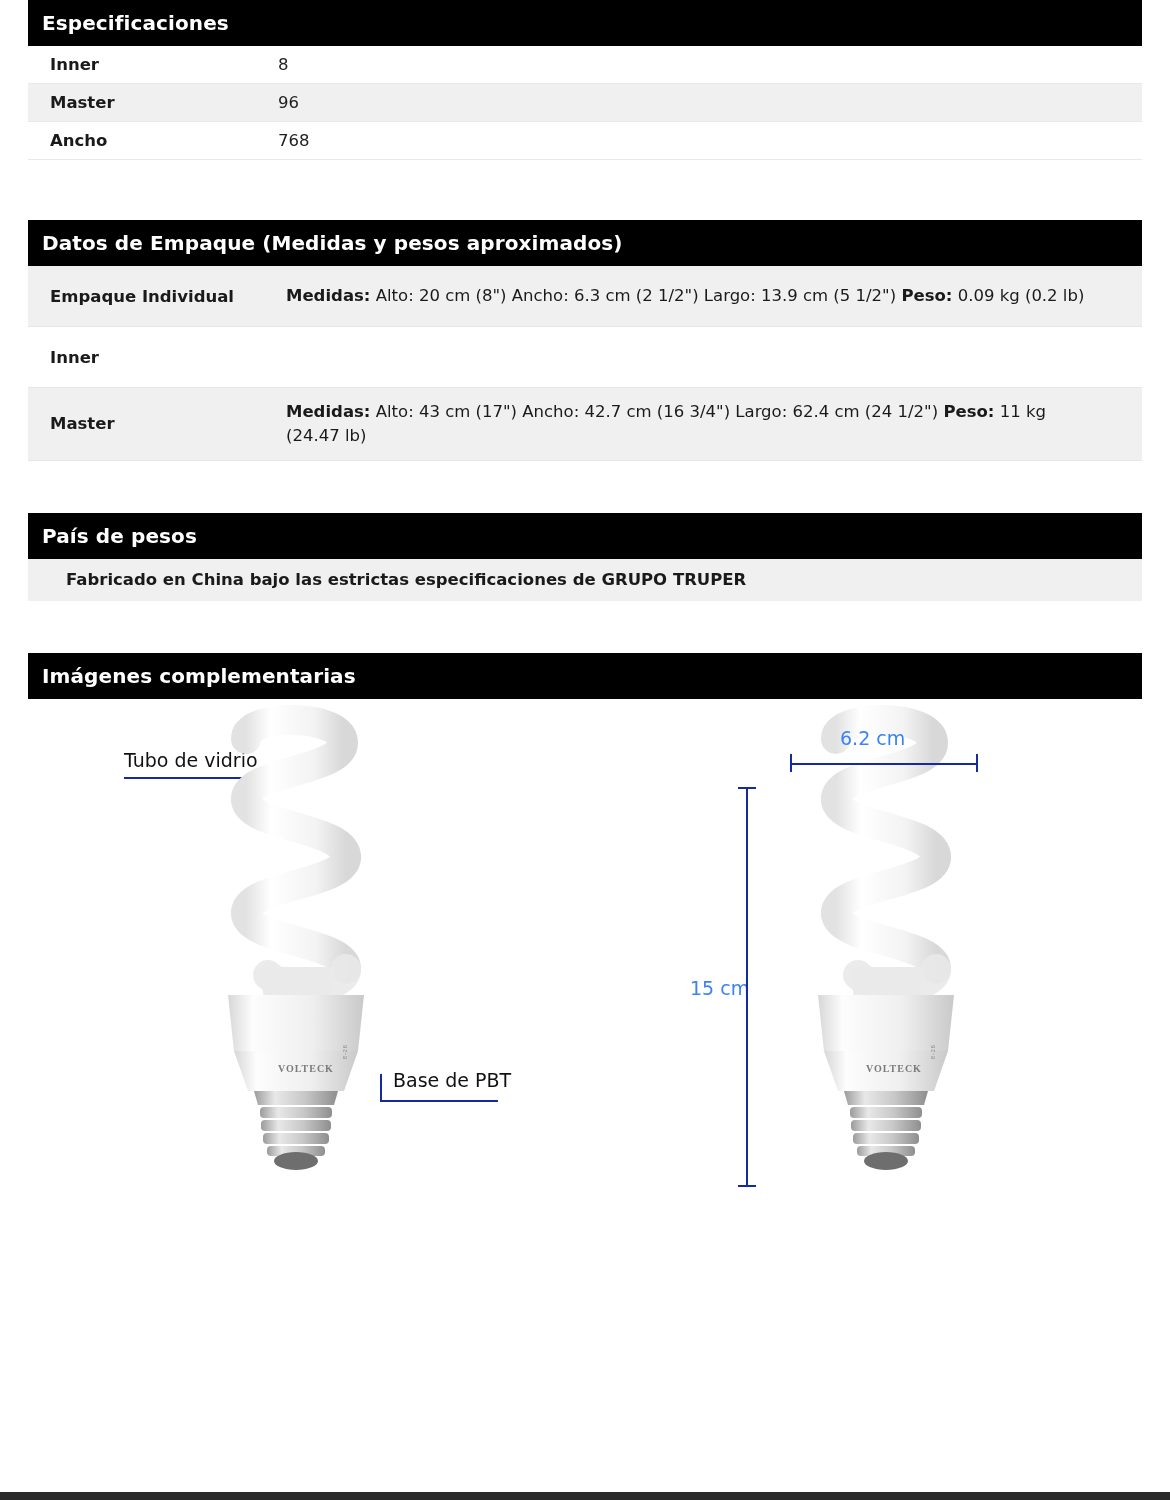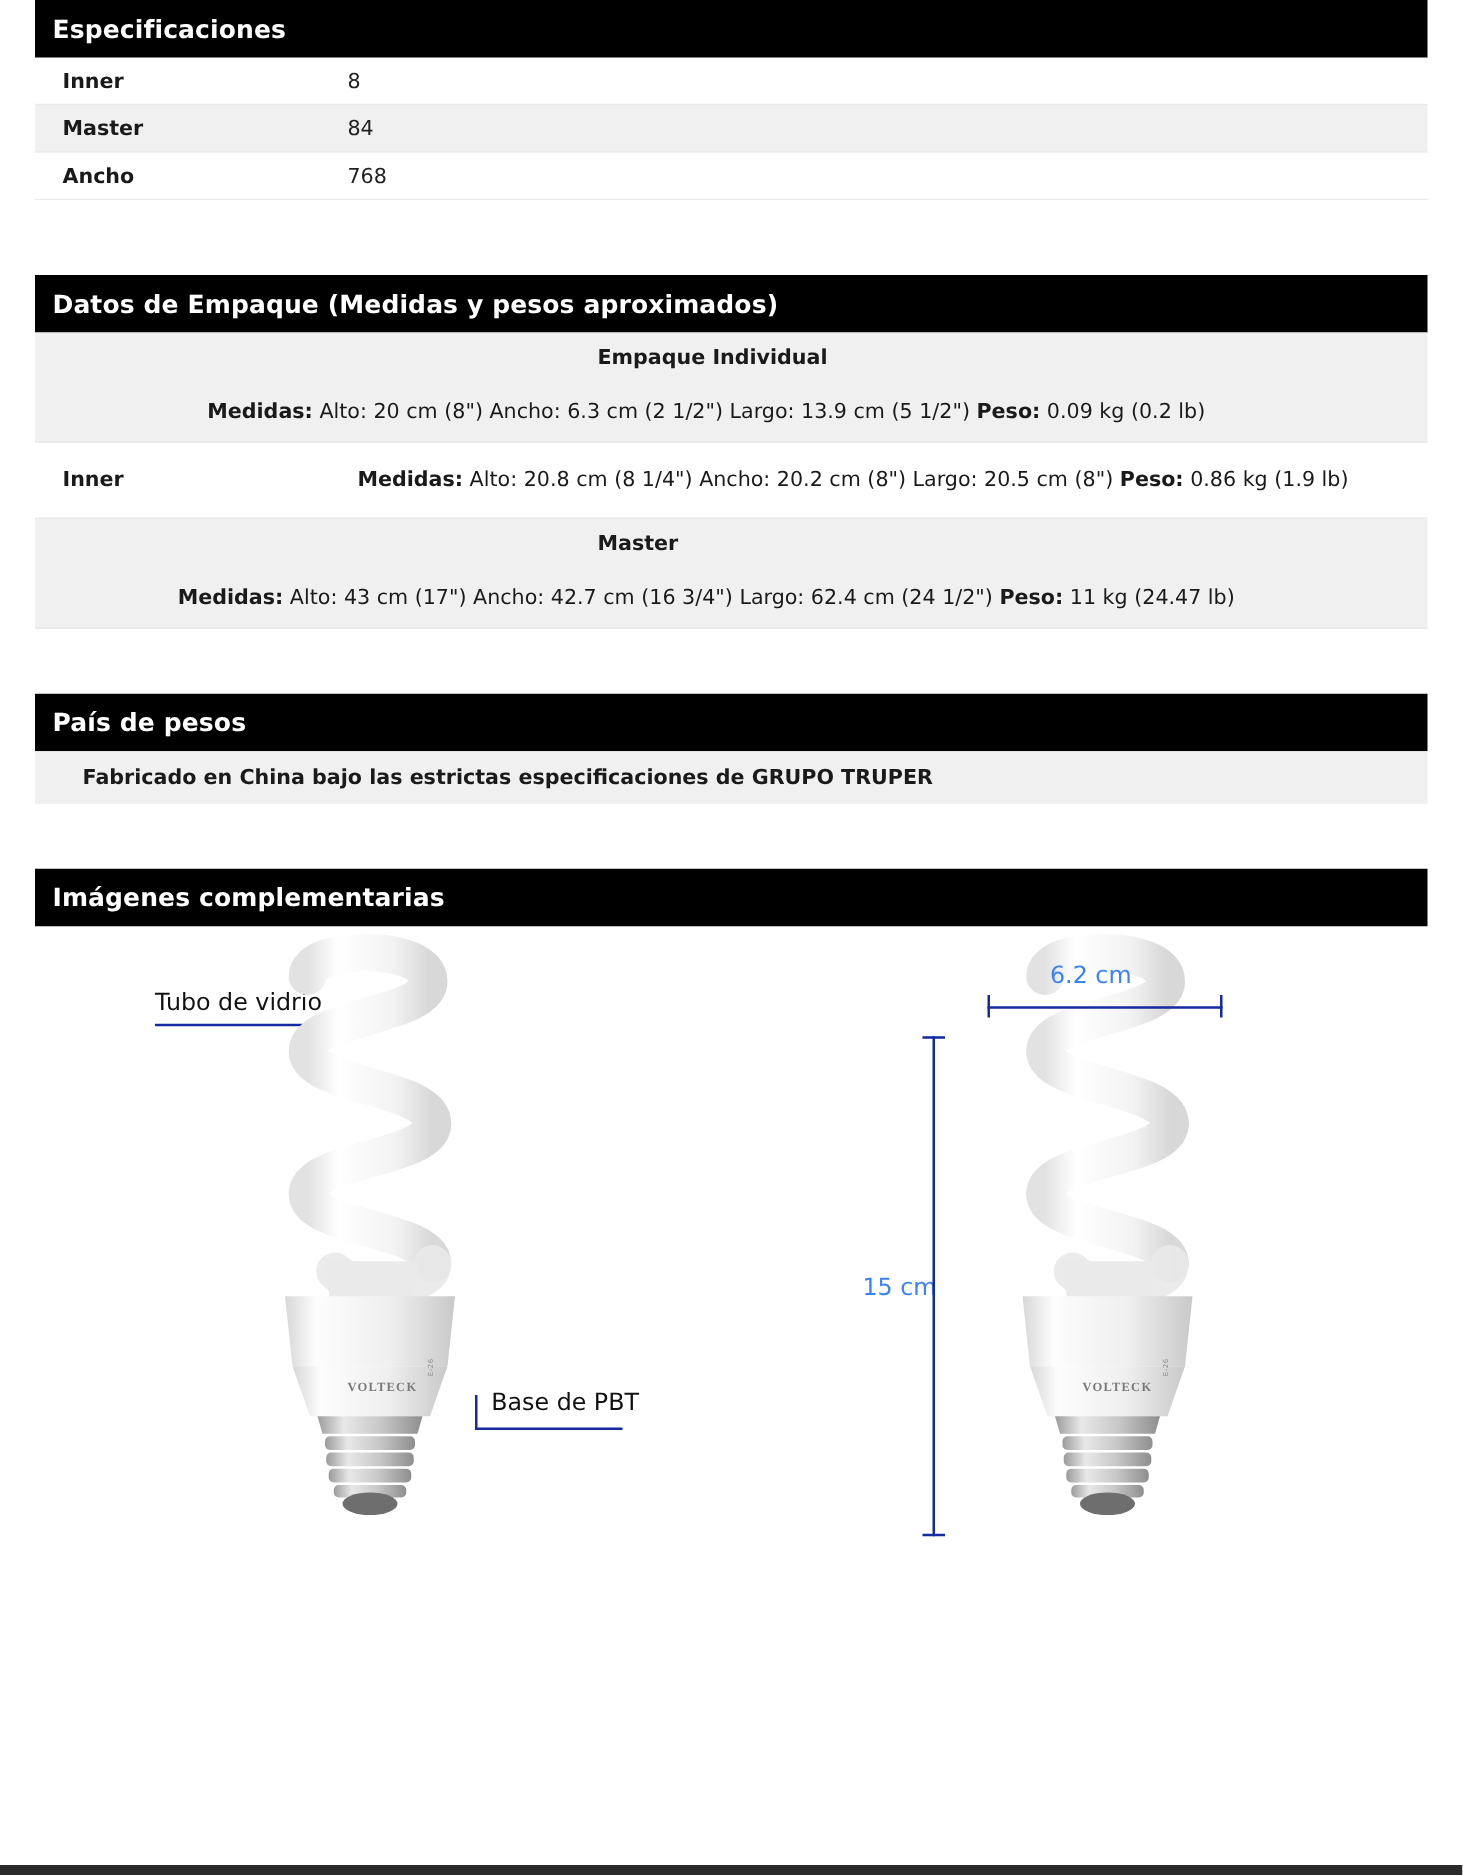--- a/index.html
+++ b/index.html
@@ -60,21 +60,20 @@
 
   .pack-row {
     display: flex;
     align-items: center;
     min-height: 60px;
     font-size: 16.5px;
     border-bottom: 1px solid #e6e6e6;
   }
   .pack-row.alt {
     background: #f0f0f0;
-    flex-direction: column;
   }
   .pack-label {
     width: 258px;
     padding: 10px 0 10px 22px;
     font-weight: bold;
     box-sizing: border-box;
   }
   .pack-value {
     flex: 1;
     padding: 12px 40px 12px 0;
@@ -151,21 +150,21 @@
 <div class="page">
 
   <div class="section">
     <div class="section-header">Especificaciones</div>
     <div class="spec-row">
       <div class="spec-label">Inner</div>
       <div class="spec-value">8</div>
     </div>
     <div class="spec-row alt">
       <div class="spec-label">Master</div>
-      <div class="spec-value">84</div>
+      <div class="spec-value">96</div>
     </div>
     <div class="spec-row">
       <div class="spec-label">Ancho</div>
       <div class="spec-value">768</div>
     </div>
   </div>
 
   <div class="gap-sm"></div>
 
   <div class="section">
@@ -173,23 +172,20 @@
 
     <div class="pack-row alt">
       <div class="pack-label">Empaque Individual</div>
       <div class="pack-value">
         <b>Medidas:</b><span> Alto: 20 cm (8") Ancho: 6.3 cm (2 1/2") Largo: 13.9 cm (5 1/2") </span><b>Peso:</b><span> 0.09 kg (0.2 lb)</span>
       </div>
     </div>
 
     <div class="pack-row">
       <div class="pack-label">Inner</div>
-      <div class="pack-value">
-        <b>Medidas:</b><span> Alto: 20.8 cm (8 1/4") Ancho: 20.2 cm (8") Largo: 20.5 cm (8") </span><b>Peso:</b><span> 0.86 kg (1.9 lb)</span>
-      </div>
     </div>
 
     <div class="pack-row alt">
       <div class="pack-label">Master</div>
       <div class="pack-value">
         <b>Medidas:</b><span> Alto: 43 cm (17") Ancho: 42.7 cm (16 3/4") Largo: 62.4 cm (24 1/2") </span><b>Peso:</b><span> 11 kg (24.47 lb)</span>
       </div>
     </div>
   </div>
 

